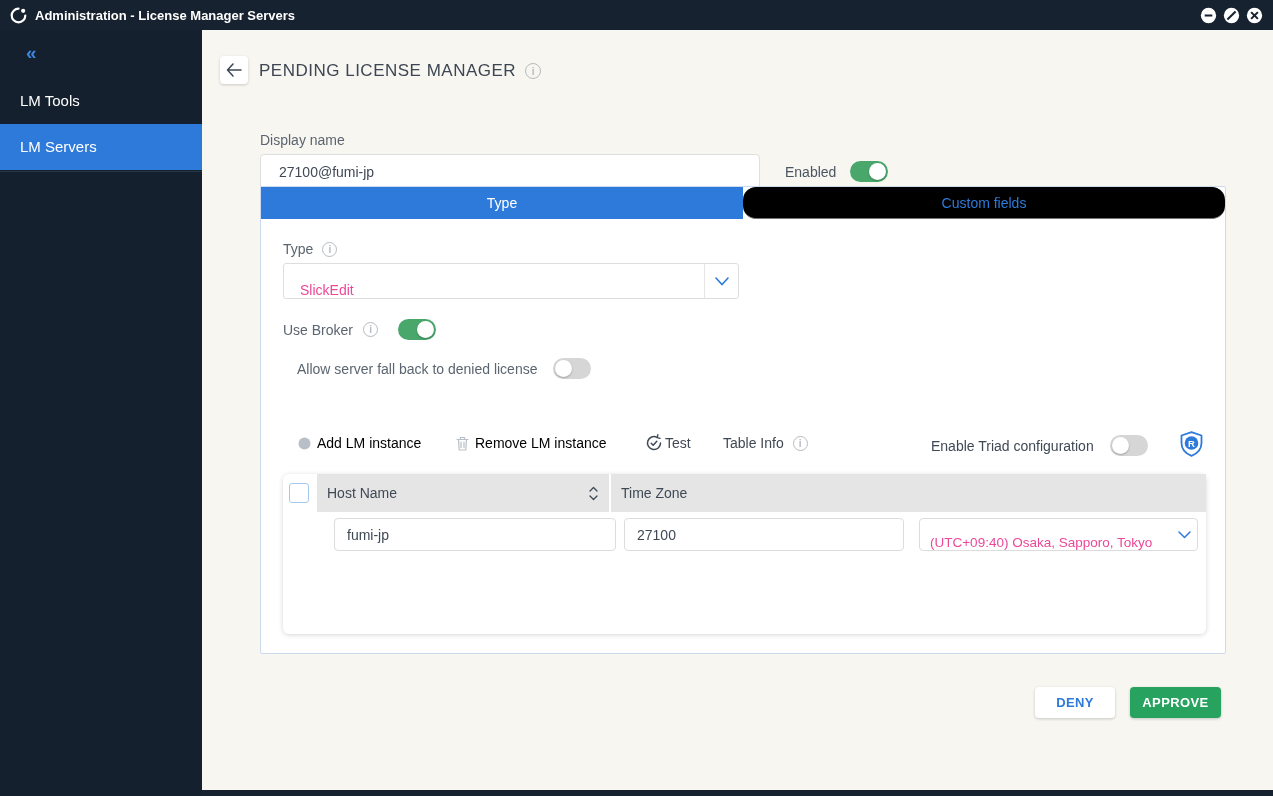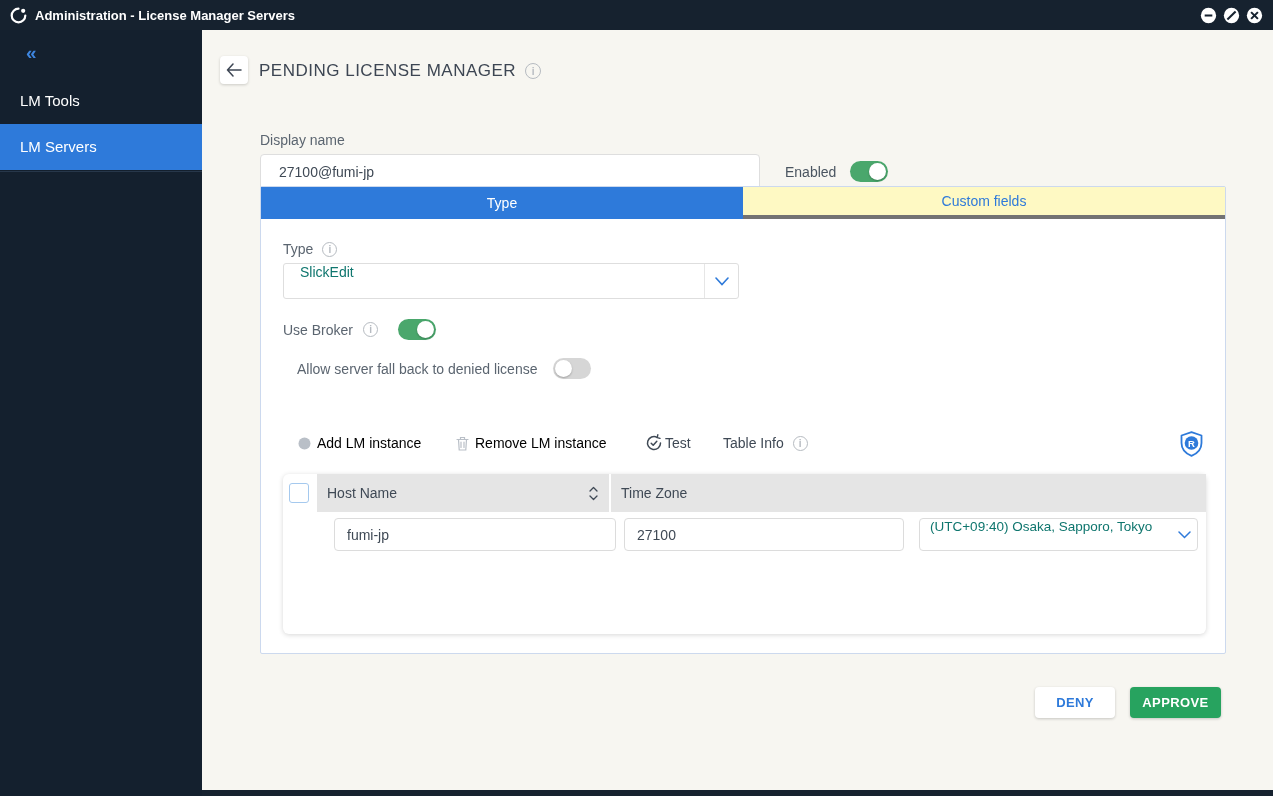--- a/index.html
+++ b/index.html
@@ -87,29 +87,29 @@
   .panel {
     position: absolute; left: 58px; top: 156px; width: 966px; height: 468px;
     background: #fff; border: 1px solid #ccd9ee; border-radius: 2px;
   }
   .tabs { display: flex; height: 32px; }
   .tab {
     flex: 1; display: flex; align-items: center; justify-content: center;
     font-size: 14px; cursor: pointer;
   }
   .tab.active { background: #2e7ada; color: #fff; }
-  .tab.inactive { background: #fef9c3; color: #2e7ada; border-bottom: 4px solid #737373; }
+  .tab.inactive { background: #000000; color: #2e7ada; border-bottom: 1px solid #737373; border-radius: 13px; }
 
   .panel-body { position: relative; height: 434px; }
 
   .type-label-row { position: absolute; left: 22px; top: 22px; display: flex; align-items: center; gap: 9px; }
   .select {
-    position: absolute; display: flex; align-items: flex-start;
+    position: absolute; display: flex; align-items: flex-end;
     background: #fff; border: 1px solid #dedede; border-radius: 3px;
-    font-size: 14px; color: #0f766e; cursor: pointer;
+    font-size: 14px; color: #ec4899; cursor: pointer;
   }
   .type-select { left: 22px; top: 44px; width: 456px; height: 36px; }
   .select .sel-text { flex: 1; padding: 0 16px; overflow: hidden; white-space: nowrap; }
   .select .sel-caret {
     width: 34px; height: 100%; display: flex; align-items: center; justify-content: center;
   }
   .type-select .sel-caret { border-left: 1px solid #e6e6e6; }
 
   .broker-row { position: absolute; left: 22px; top: 100px; display: flex; align-items: center; gap: 10px; }
   .broker-row .toggle { margin-left: 10px; }
@@ -282,20 +282,26 @@
               <path d="M15.5 9 A6.5 6.5 0 1 1 12 3.3" stroke="#3f4955" stroke-width="1.5" fill="none" stroke-linecap="round"></path>
               <path d="M12.8 0.8 L12.2 3.6 L15 4.4" stroke="#3f4955" stroke-width="1.4" fill="none" stroke-linecap="round" stroke-linejoin="round"></path>
               <path d="M6.2 9.2 L8.2 11.2 L11.8 7.2" stroke="#3f4955" stroke-width="1.5" fill="none" stroke-linecap="round" stroke-linejoin="round"></path>
             </svg>
             <span>Test</span>
           </div>
           <div class="tool-item enabled tool-info">
             <span>Table Info</span>
             <i class="info-icon">i</i>
           </div>
+          <div class="tool-item enabled tool-triad">
+            <span>Enable Triad configuration</span>
+            <span class="toggle off">
+                <span class="knob"></span>
+              </span>
+          </div>
           <svg class="tool-shield" width="23" height="26" viewBox="0 0 23 26">
             <path d="M11.5 1.2 L21.5 4.5 V12 C21.5 18.5 17.5 22.5 11.5 24.8 C5.5 22.5 1.5 18.5 1.5 12 V4.5 Z" fill="#ffffff" stroke="#2e7ada" stroke-width="1.8" stroke-linejoin="round"></path>
             <circle cx="11.5" cy="12" r="6.8" fill="#2e7ada"></circle>
             <text x="11.5" y="15.5" text-anchor="middle" font-family="Liberation Sans, sans-serif" font-size="9.5" font-weight="bold" fill="#ffffff">R</text>
           </svg>
         </div>
 
         <div class="table-card">
           <div class="row-checkbox"></div>
           <div class="thead">

